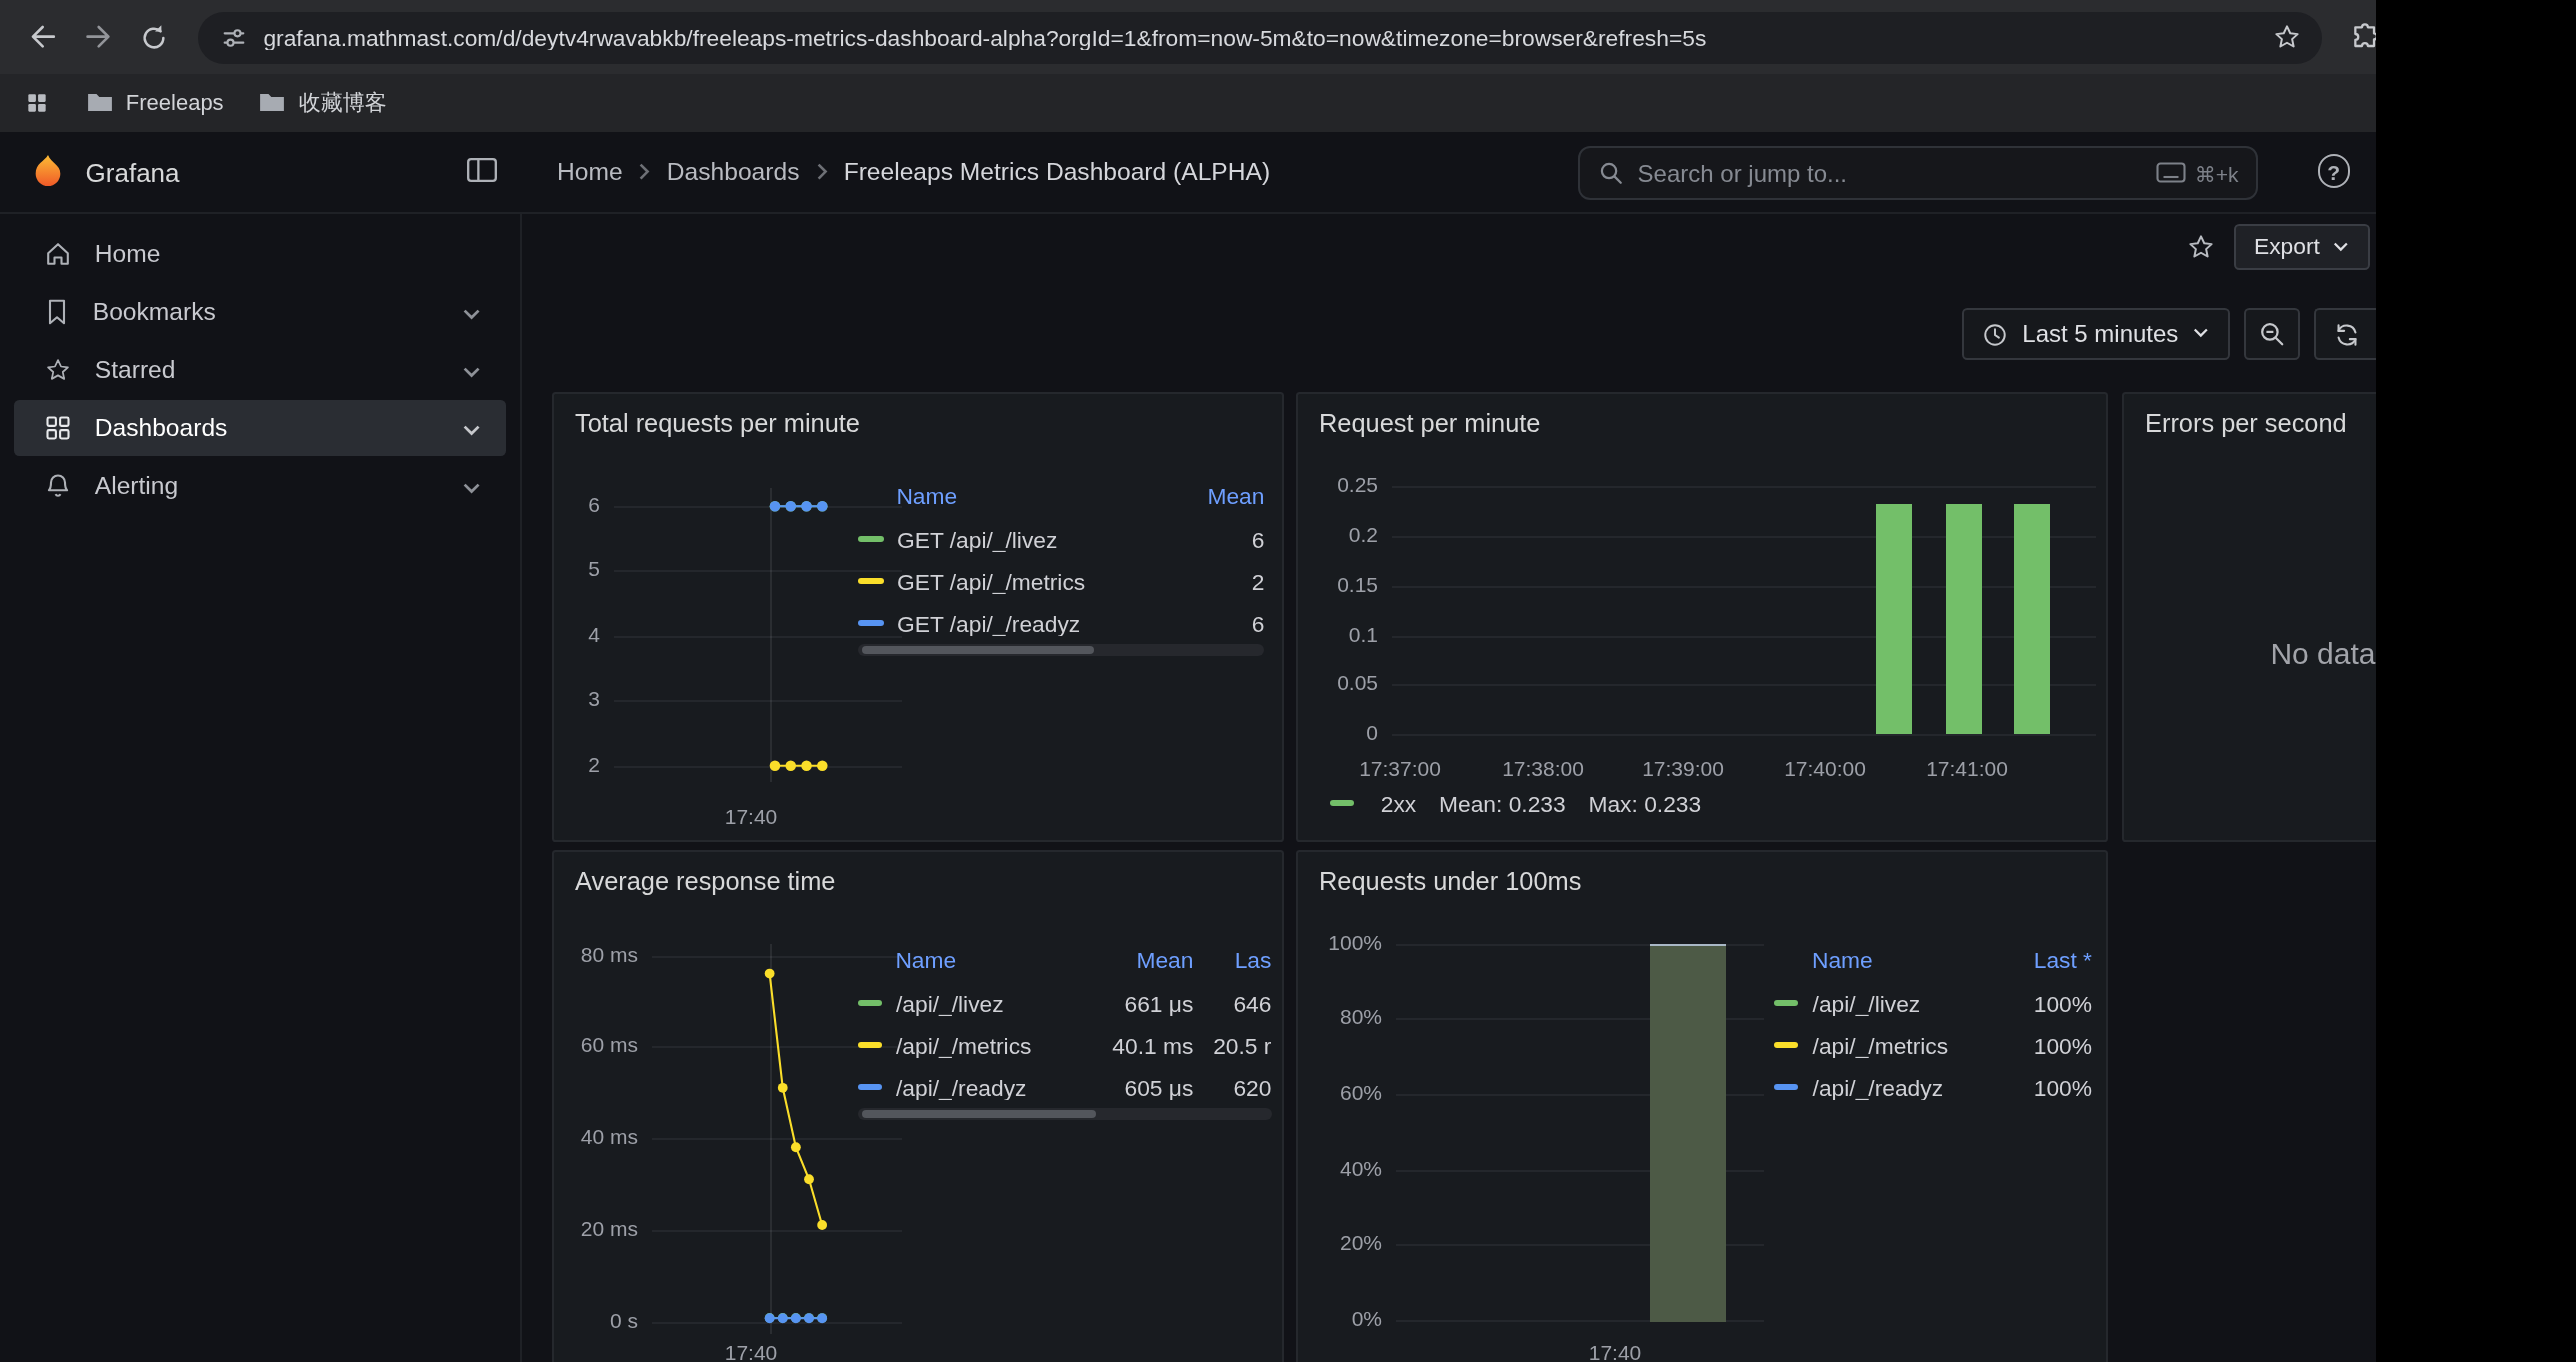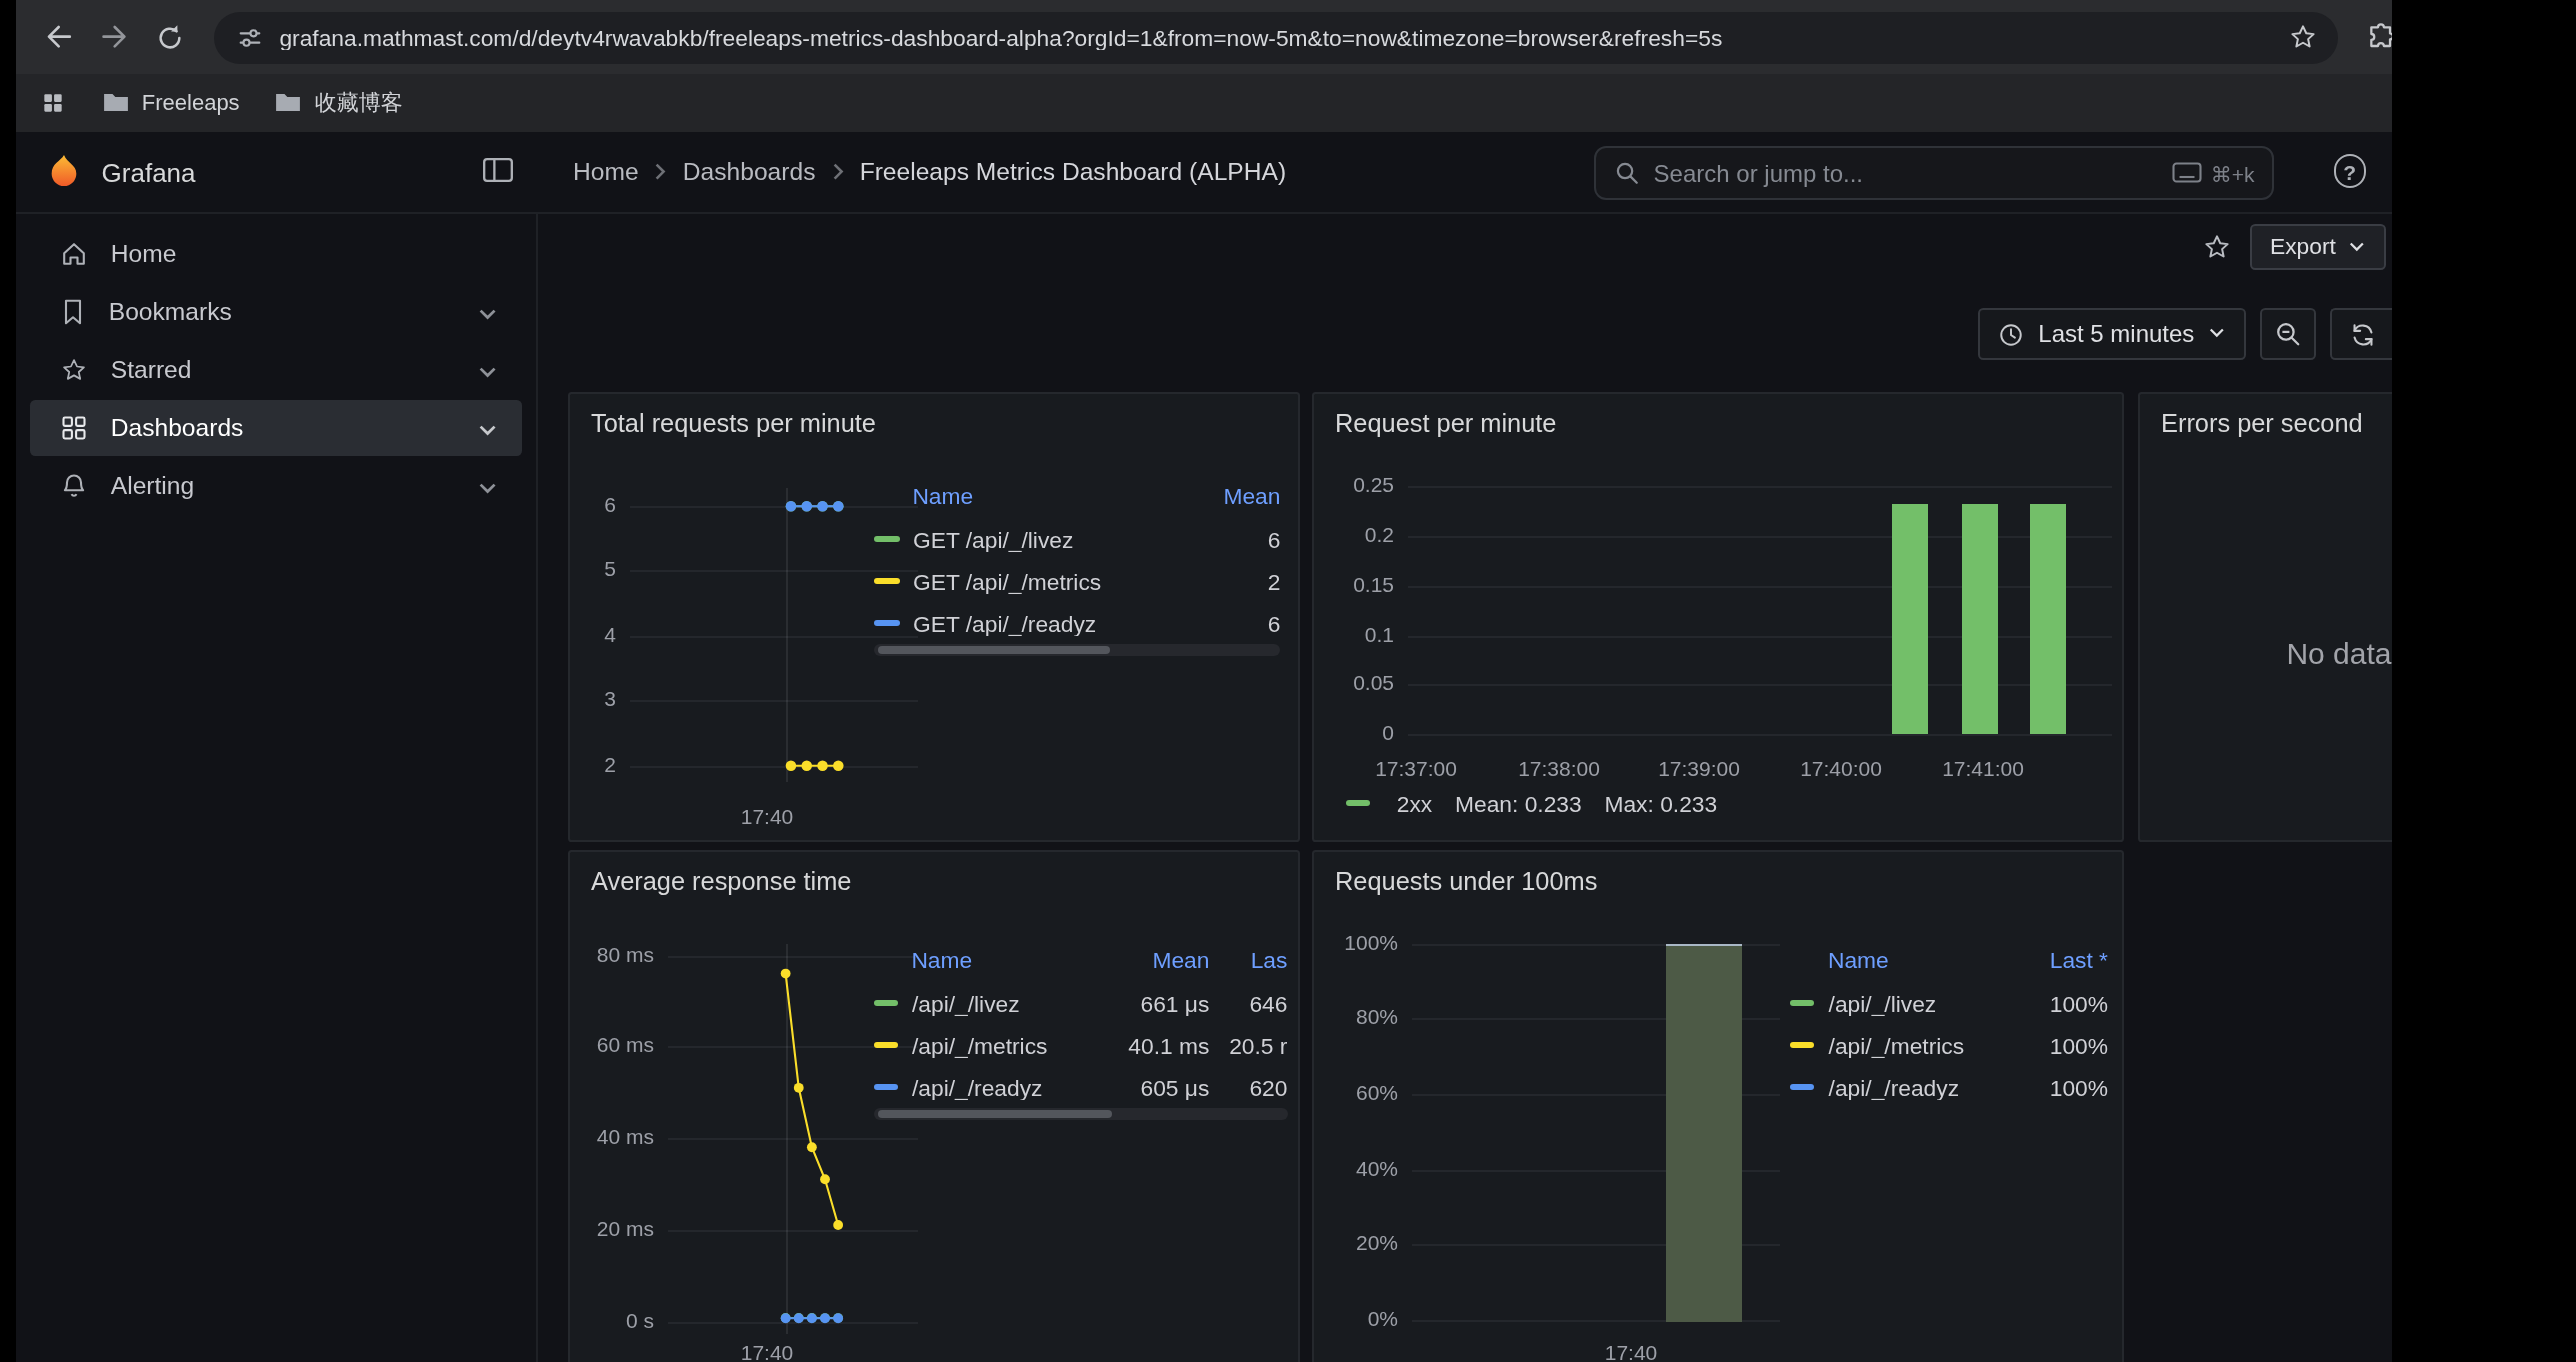--- a/index.html
+++ b/index.html
@@ -1,16 +1,16 @@
 <!DOCTYPE html>
 <html style="font-size:14px"><head>
 <meta charset="utf-8">
 <style>
   html,body{margin:0;padding:0;background:#000;}
-  .viewport{width:2376px;height:1363px;overflow:hidden;padding-left:16px;}
+  .viewport{width:2376px;height:1363px;overflow:hidden;}
   .screen{width:1288px;height:681px;transform:scale(2);transform-origin:0 0;position:relative;
           background:#111217;font-family:"Liberation Sans",sans-serif;overflow:hidden;}
   .screen *{box-sizing:border-box;}
 
   
   .chrome{position:absolute;top:0;left:0;width:100%;height:37px;background:#2b2c2f;
           display:flex;align-items:center;padding:0 8.8px;gap:1.8px;}
   .cbtn{width:26px;height:26px;border:none;background:transparent;border-radius:50%;
         display:flex;align-items:center;justify-content:center;flex:none;padding:0;cursor:pointer;}
   .omnibox{flex:1;height:26px;background:#1e1f23;border-radius:13px;display:flex;align-items:center;

